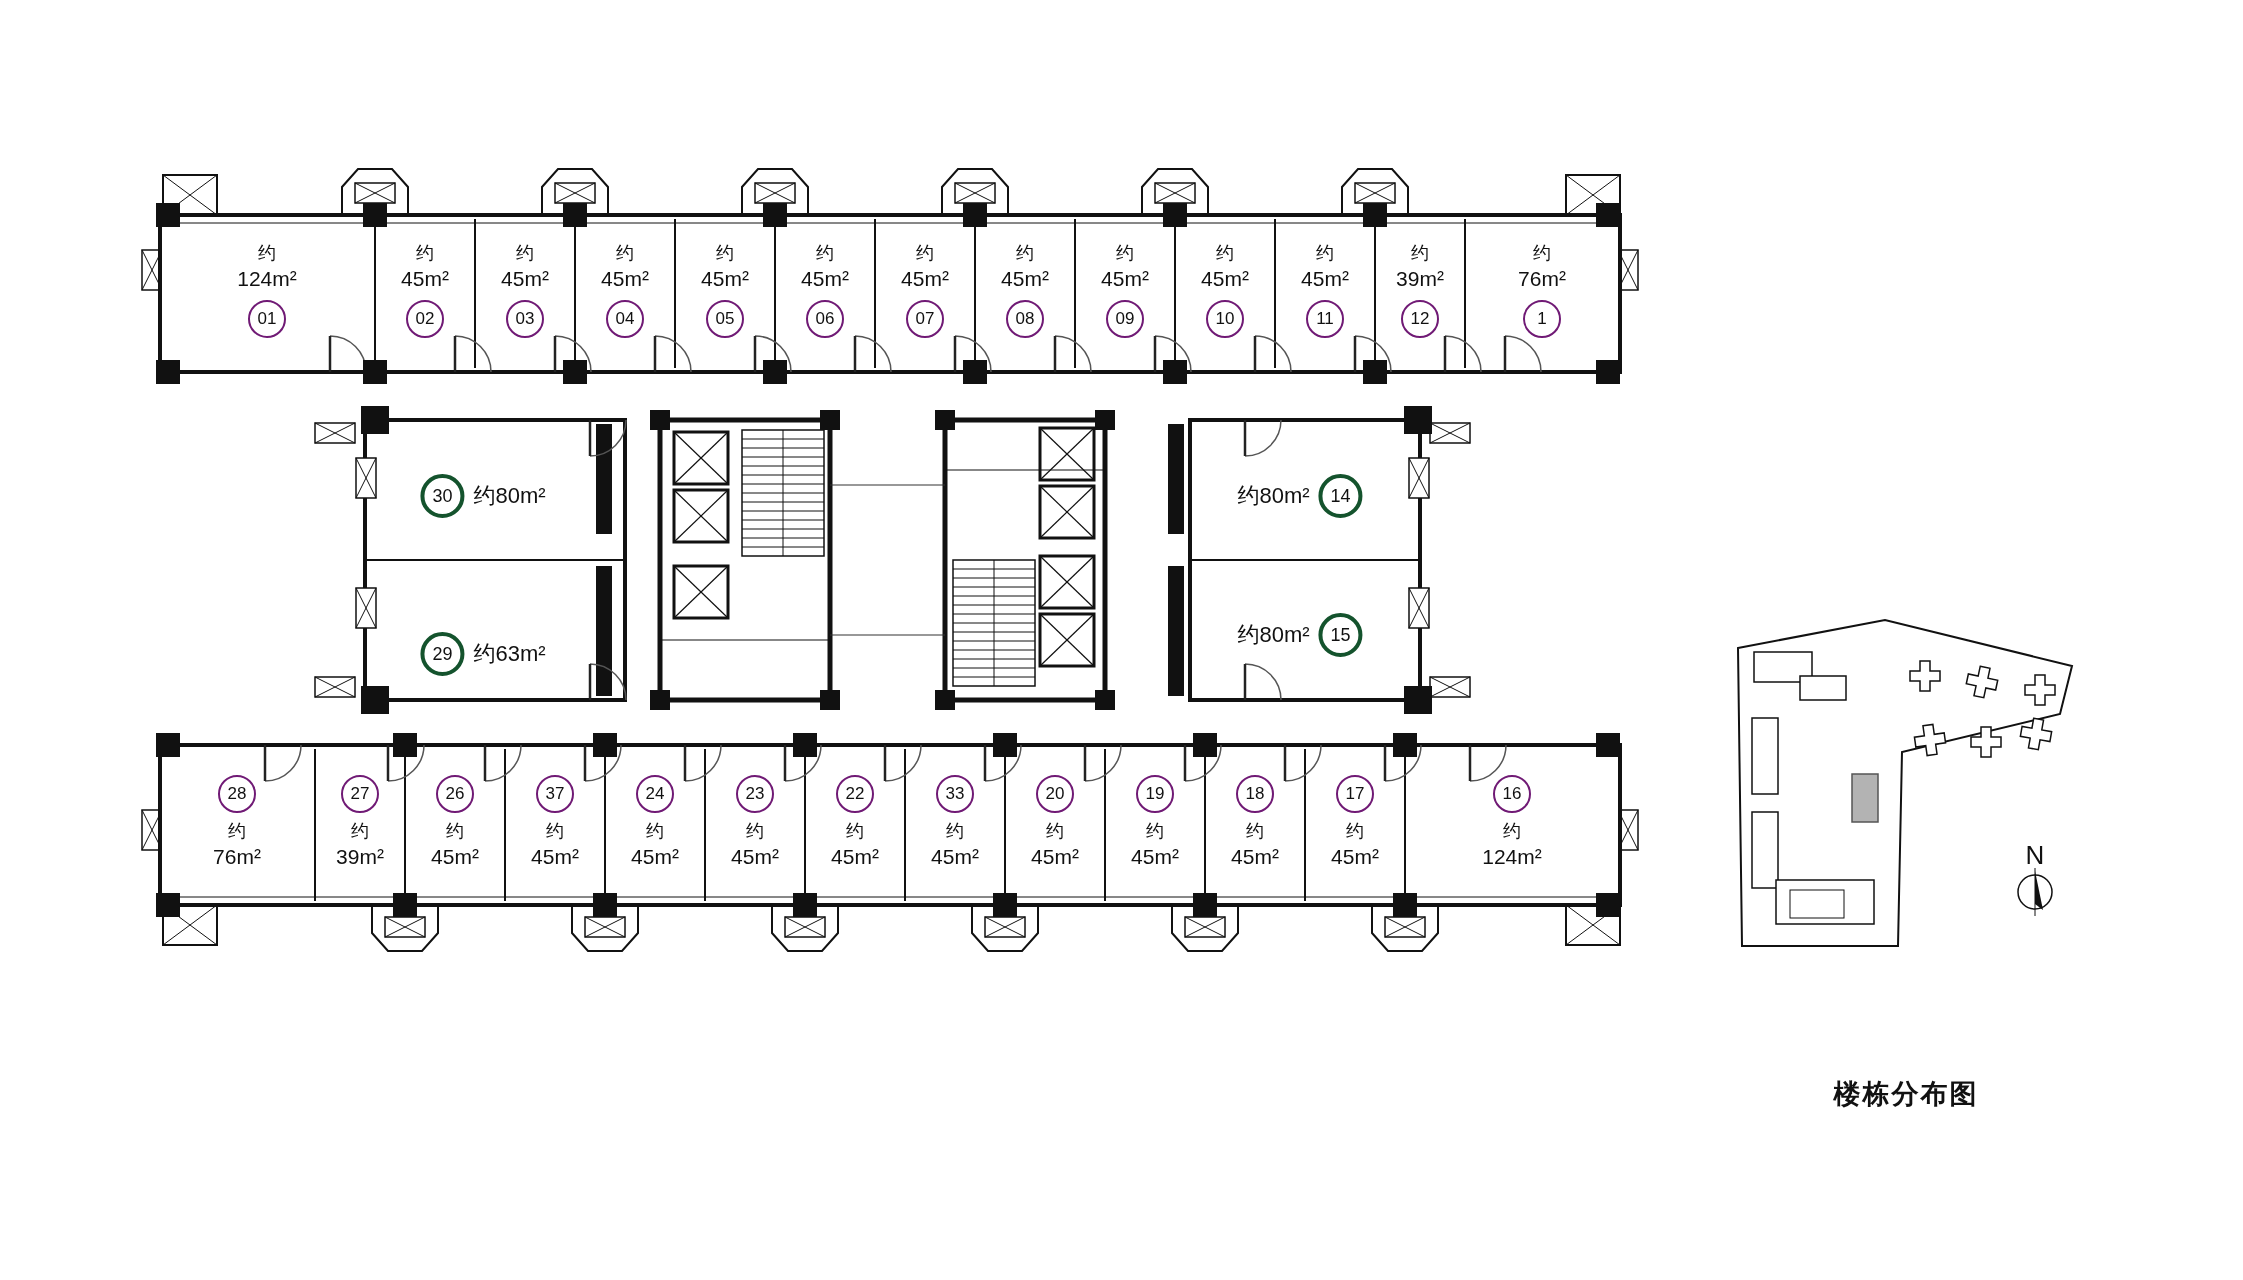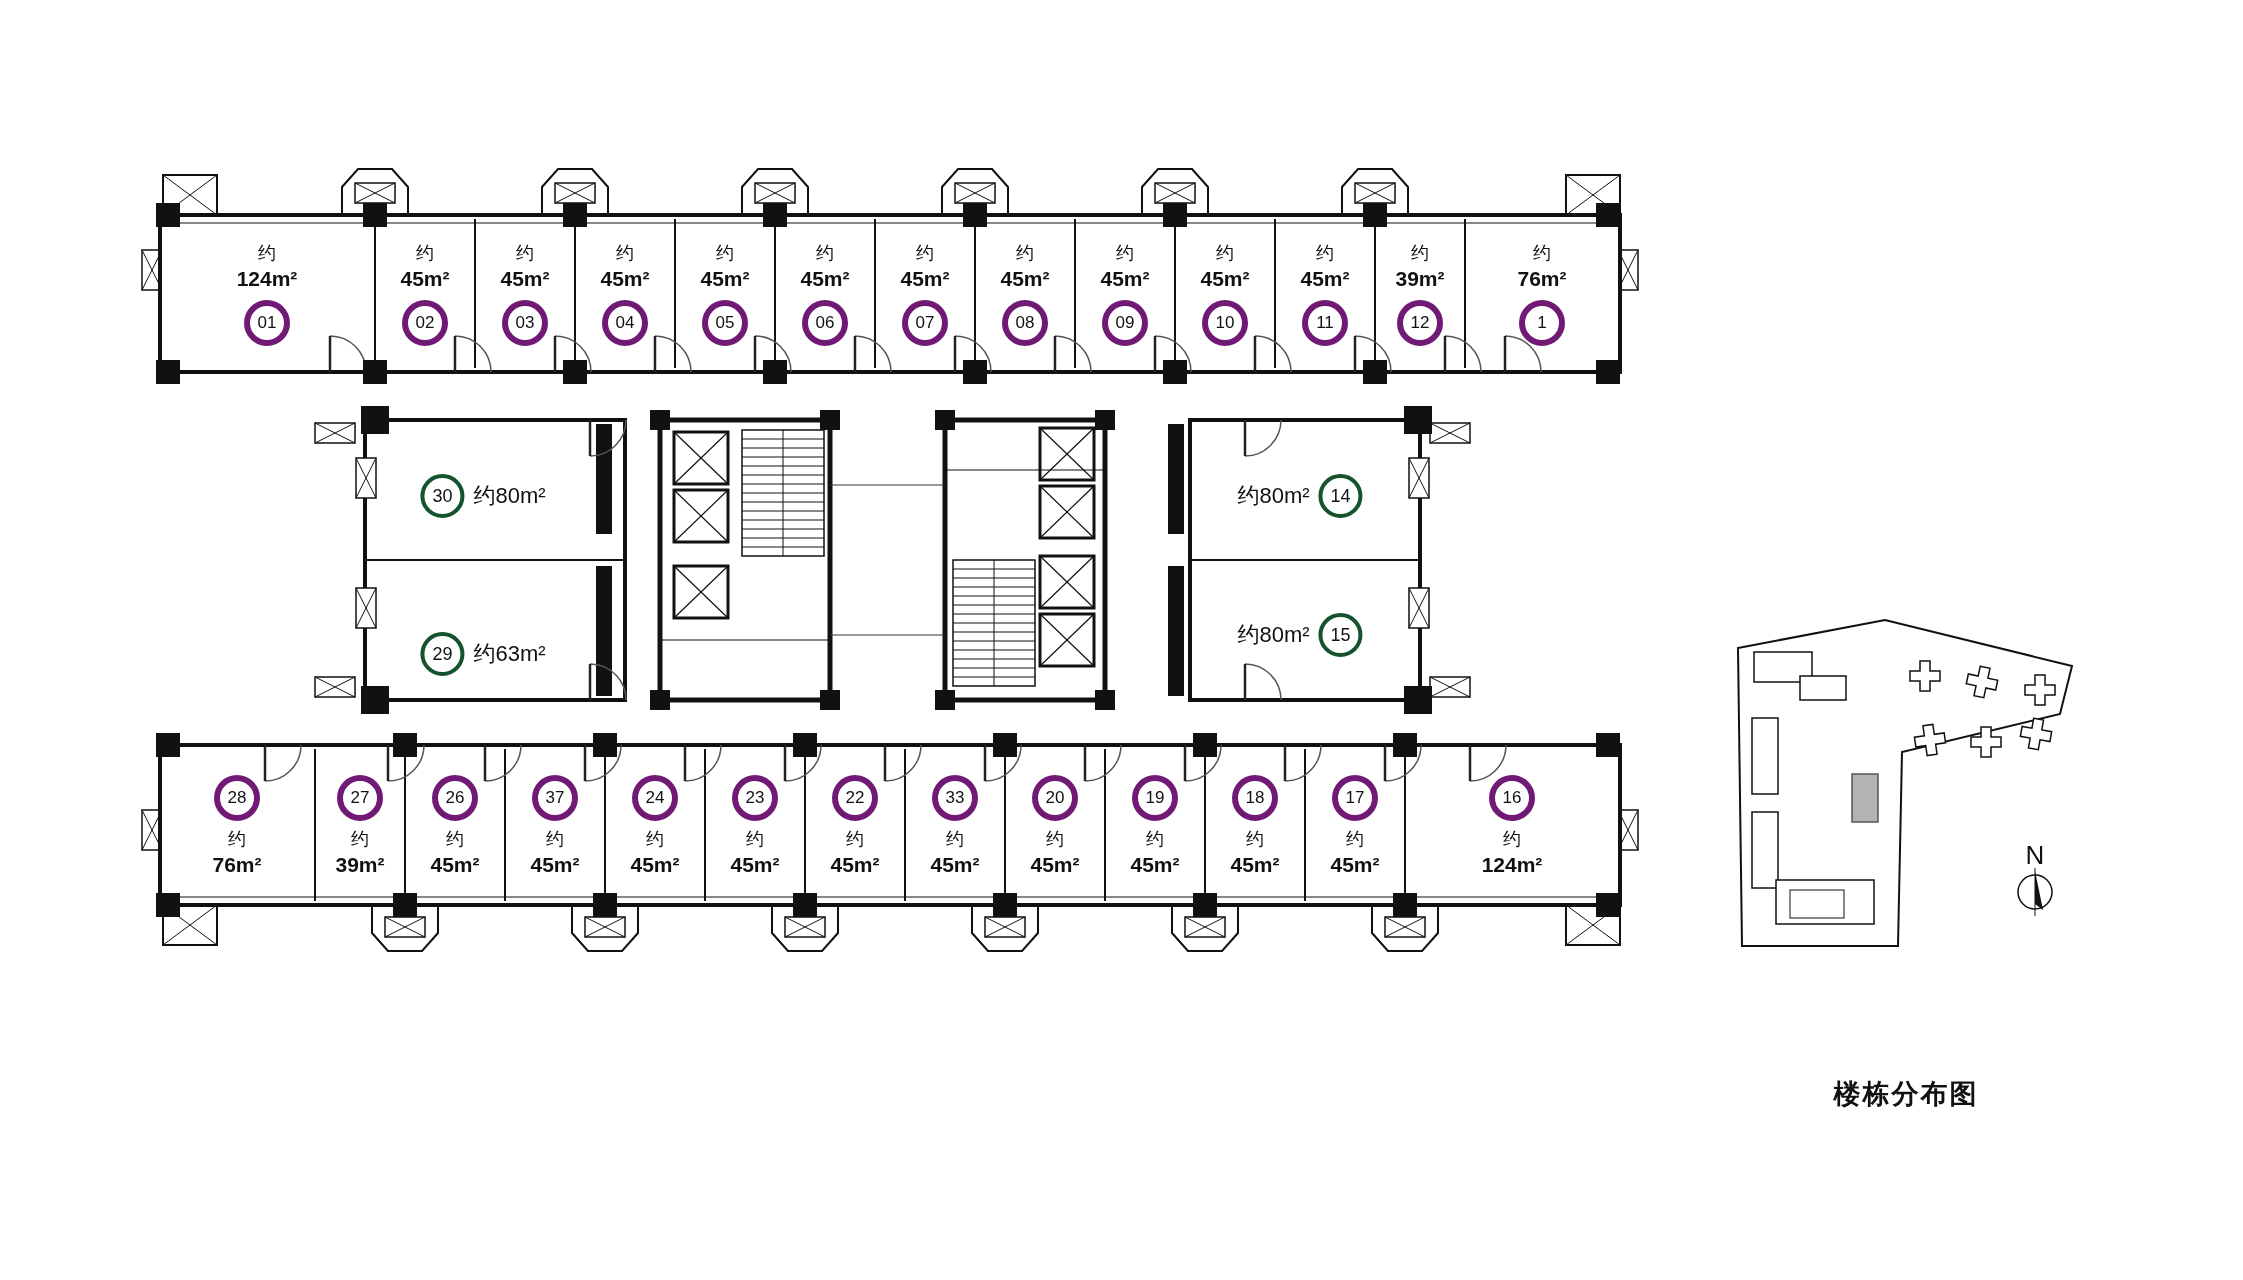--- a/index.html
+++ b/index.html
@@ -4,22 +4,22 @@
 <style>
   html,body{margin:0;padding:0;background:#fff;}
   body{width:2243px;height:1280px;position:relative;overflow:hidden;
        font-family:"Liberation Sans","DejaVu Sans",sans-serif;color:#111;}
   #stage{position:absolute;left:0;top:0;width:2243px;height:1280px;}
   #plan-svg{position:absolute;left:0;top:0;}
 
   .unit-label{position:absolute;display:flex;flex-direction:column;align-items:center;
               width:130px;transform:translateX(-50%);line-height:1.3;text-align:center;}
   .unit-label .pref{font-size:18px;}
-  .unit-label .area{font-size:21px;font-weight:700;}
-  .unit-label .circ{margin-top:7px;width:34px;height:34px;border:6px solid #701a75;border-radius:50%;
+  .unit-label .area{font-size:21px;font-weight:400;}
+  .unit-label .circ{margin-top:7px;width:34px;height:34px;border:2px solid #701a75;border-radius:50%;
                     display:flex;align-items:center;justify-content:center;font-size:17px;background:#fff;}
   .unit-label.bottom .circ{order:-1;margin:0 0 7px 0;}
 
   .mid-label{position:absolute;display:flex;align-items:center;gap:9px;
              transform:translate(-50%,-50%);font-size:22px;}
   .mid-label .circ{width:36px;height:36px;border:4px solid #14532d;border-radius:50%;
                    display:flex;align-items:center;justify-content:center;font-size:18px;background:#fff;flex:0 0 auto;}
   .mid-label.rev{flex-direction:row-reverse;}
 
   .main-title{position:absolute;left:890px;top:1068px;transform:translateX(-50%);

